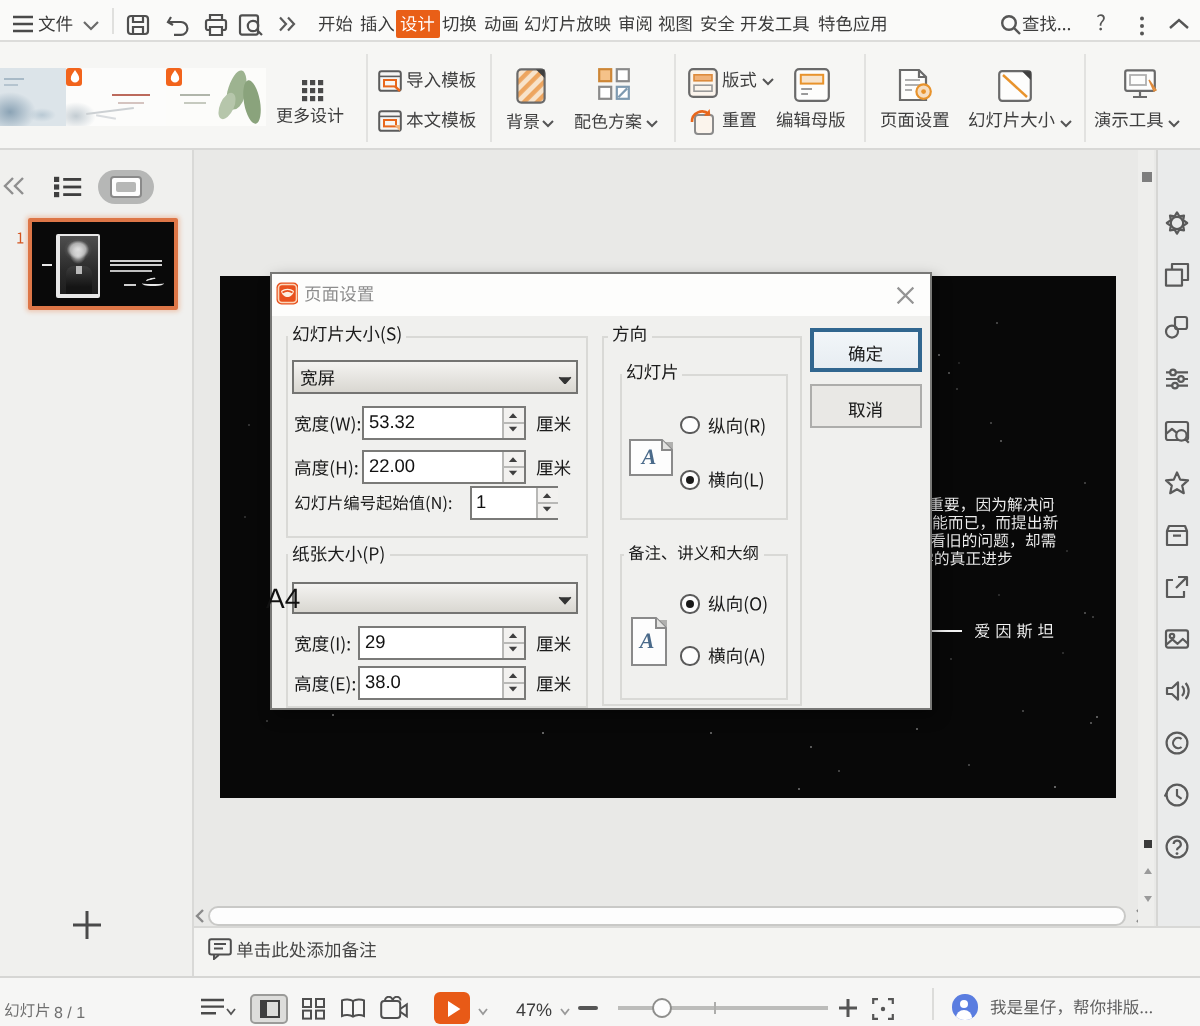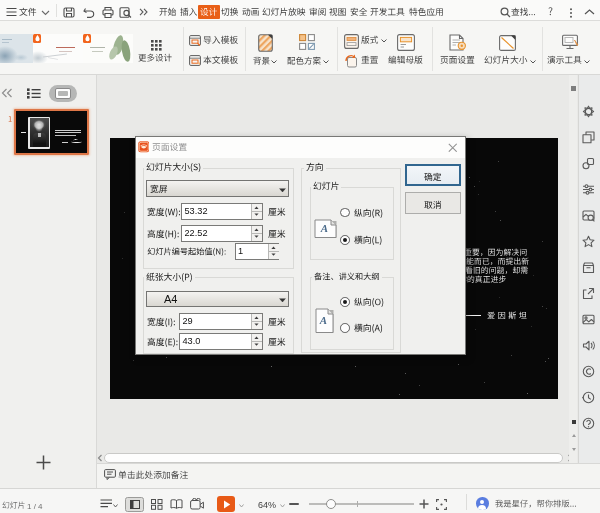--- a/index.html
+++ b/index.html
@@ -503,21 +503,21 @@
     <g transform="translate(0,1160) scale(1,-1)">
       <path d="M221 437H459V329H221ZM536 437H785V329H536ZM221 603H459V497H221ZM536 603H785V497H536ZM709 836C686 785 645 715 609 667H366L407 687C387 729 340 791 299 836L236 806C272 764 311 707 333 667H148V265H459V170H54V100H459V-79H536V100H949V170H536V265H861V667H693C725 709 760 761 790 809ZM1148 301V-23H1775V-80H1852V301H1775V50H1542V378H1937V453H1542V610H1868V685H1542V839H1464V685H1139V610H1464V453H1065V378H1464V50H1227V301ZM2044 13 2058-67C2184-42 2366-9 2536 23L2531 98L2388 72V459H2531V531H2388V840H2312V58L2199 39V637H2125V26ZM2581 840V90C2581-19 2607-47 2699-47C2719-47 2831-47 2852-47C2941-47 2962 9 2971 170C2949 175 2919 189 2899 204C2894 61 2888 25 2846 25C2822 25 2728 25 2709 25C2666 25 2660 35 2660 88V399C2757 446 2860 504 2937 561L2875 622C2823 575 2742 520 2660 475V840ZM3426 612C3407 471 3372 356 3324 262C3283 330 3250 417 3225 528C3234 555 3243 583 3252 612ZM3220 836C3193 640 3131 451 3052 347C3072 337 3099 317 3113 305C3139 340 3163 382 3185 430C3212 334 3245 256 3284 194C3218 95 3134 25 3034-23C3053-34 3083-64 3096-81C3188-34 3267 34 3332 127C3454-17 3615-49 3787-49H3934C3939-27 3952 10 3965 29C3926 28 3822 28 3791 28C3637 28 3486 56 3373 192C3441 314 3488 470 3510 670L3461 684L3446 681H3270C3281 725 3291 771 3299 817ZM3615 838V102H3695V520C3763 441 3836 347 3871 285L3937 326C3892 398 3797 511 3721 594L3695 579V838ZM4407 289C4384 213 4342 126 4280 75L4335 34C4400 92 4441 186 4466 266ZM4643 254C4672 187 4701 99 4709 40L4770 63C4760 120 4732 207 4699 273ZM4766 281C4823 205 4883 100 4907 31L4970 63C4944 132 4884 233 4825 309ZM4533 397V3C4533-9 4529-13 4515-13C4502-13 4459-14 4409-12C4418-33 4427-60 4430-80C4497-80 4541-79 4568-68C4595-57 4603-37 4603 2V397ZM4085 777C4143 748 4213 701 4246 667L4291 728C4256 761 4186 804 4129 831ZM4038 506C4098 480 4170 437 4205 405L4248 466C4212 498 4140 537 4079 561ZM4060-25 4127-67C4171 22 4221 139 4259 239L4199 281C4157 173 4100 49 4060-25ZM4327 783V713H4548C4537 667 4522 622 4503 579H4281V508H4466C4416 427 4347 357 4254 311C4268 297 4290 270 4300 254C4414 313 4494 403 4550 508H4676C4732 408 4826 316 4922 270C4933 288 4956 314 4971 328C4888 363 4807 431 4754 508H4954V579H4584C4601 622 4615 667 4627 713H4920V783ZM5572 716V-65H5644V9H5838V-57H5913V716ZM5644 81V643H5838V81ZM5195 827 5194 650H5053V577H5192C5185 325 5154 103 5028-29C5047-41 5074-64 5086-81C5221 66 5256 306 5265 577H5417C5409 192 5400 55 5379 26C5370 13 5360 9 5345 10C5327 10 5284 10 5237 14C5250-7 5257-39 5259-61C5304-64 5350-65 5378-61C5407-57 5426-48 5444-22C5475 21 5482 167 5490 612C5490 623 5490 650 5490 650H5267L5269 827ZM6685 688C6637 637 6572 593 6498 555C6430 589 6372 630 6329 677L6340 688ZM6369 843C6319 756 6221 656 6076 588C6093 576 6116 551 6128 533C6184 562 6233 595 6276 630C6317 588 6365 551 6420 519C6298 468 6160 433 6030 415C6043 398 6058 365 6064 344C6209 368 6363 411 6499 477C6624 417 6772 378 6926 358C6936 379 6956 410 6973 427C6831 443 6694 473 6578 519C6673 575 6754 644 6808 727L6759 758L6746 754H6399C6418 778 6435 802 6450 827ZM6248 129H6460V18H6248ZM6248 190V291H6460V190ZM6746 129V18H6537V129ZM6746 190H6537V291H6746ZM6170 357V-80H6248V-48H6746V-78H6827V357ZM7094 774C7159 743 7242 695 7284 662L7327 724C7284 755 7200 800 7136 828ZM7042 497C7105 467 7187 420 7227 388L7269 451C7227 482 7144 526 7083 553ZM7071-18 7134-69C7194 24 7263 150 7316 255L7262 305C7204 191 7125 59 7071-18ZM7548 819C7582 767 7617 697 7631 653L7704 682C7689 726 7651 793 7616 844ZM7334 649V578H7597V352H7372V281H7597V23H7302V-49H7962V23H7675V281H7902V352H7675V578H7938V649Z" fill="#454545"></path>
     </g>
   </svg>
 <div class="abs" style="left:0;top:488px;width:600px;height:25px;background:#f6f6f5;border-top:1px solid #d6d6d4"></div>
 <svg style="position:absolute;left:2.0px;top:499.0px;overflow:visible" width="23.4" height="11.5" viewBox="0 0 3000 1480">
     <g transform="translate(0,1160) scale(1,-1)">
       <path d="M476 742V671H850C838 240 823 77 790 41C779 28 767 24 748 24C723 24 662 24 595 30C609 9 618-22 619-44C679-48 741-50 777-46C813-42 835-33 858-2C899 48 912 214 926 701C926 712 926 742 926 742ZM86-1C110 13 149 21 446 75C462 32 474-8 481-39L549-10C530 69 476 194 426 290L363 266C383 227 403 184 421 140L189 102C293 230 397 391 483 556L408 590C390 551 370 511 349 473L160 460C227 558 294 685 345 807L269 837C222 701 141 555 115 518C91 479 72 453 52 448C61 427 74 390 78 374C96 381 126 387 310 403C243 289 177 195 149 162C110 112 83 79 59 72C69 52 82 15 86-1ZM1100 635C1095 556 1080 452 1056 390L1114 366C1140 438 1154 547 1157 628ZM1380 651C1364 589 1332 499 1307 443L1353 422C1382 474 1415 558 1444 626ZM1219 835V515C1219 328 1203 128 1043-25C1060-36 1086-63 1097-80C1184 3 1233 100 1260 201C1304 153 1364 85 1390 49L1440 107C1415 136 1312 244 1276 276C1289 355 1292 436 1292 515V835ZM1444 758V685H1707V30C1707 12 1700 6 1680 5C1658 4 1586 4 1512 7C1524-15 1538-52 1543-74C1638-74 1700-73 1737-60C1773-47 1786-21 1786 30V685H1961V758ZM2180 814V481C2180 304 2166 119 2038-23C2057-36 2084-64 2097-82C2189 19 2230 141 2246 267H2668V-80H2749V344H2254C2257 390 2258 435 2258 481V504H2903V581H2621V839H2542V581H2258V814Z" fill="#6f6f6f"></path>
     </g>
   </svg>
-<div class="abs" style="left:27px;top:501.5px;font-size:8px;color:#6f6f6f;font-family:'Liberation Sans',sans-serif">1 / 4</div>
+<div class="abs" style="left:27px;top:501.5px;font-size:8px;color:#6f6f6f;font-family:'Liberation Sans',sans-serif">8 / 1</div>
 <svg class="abs" style="left:100px;top:499px" width="13" height="9" viewBox="0 0 13 9">
     <g stroke="#4a4a4a" stroke-width="1.2">
       <path d="M0.5 1H12M0.5 4.3H12M0.5 7.6H8"></path>
     </g>
   </svg>
 <svg class="abs" style="left:113px;top:504px" width="5" height="4" viewBox="0 0 5 4">
     <path d="M0.5 0.5L2.5 3L4.5 0.5" stroke="#555" fill="none" stroke-width="0.9"></path>
   </svg>
 <div class="abs" style="left:125px;top:496.5px;width:18.5px;height:15px;background:#dddddb;border:1px solid #9b9b99;border-radius:2.5px"></div>
 <svg class="abs" style="left:129.5px;top:499.5px" width="10" height="9" viewBox="0 0 10 9">
@@ -543,21 +543,21 @@
       <path d="M2.5 2.3a1.9 1.9 0 1 1 3.8 0M6.5 2.3a1.9 1.9 0 1 1 3.8 0"></path>
     </g>
   </svg>
 <div class="abs" style="left:216.5px;top:496px;width:18.5px;height:15.5px;background:#e85a17;border-radius:3px"></div>
 <svg class="abs" style="left:222.5px;top:499.5px" width="8" height="9" viewBox="0 0 8 9">
     <path d="M1 0.5L7.2 4.5L1 8.5z" fill="#fff"></path>
   </svg>
 <svg class="abs" style="left:238.5px;top:504px" width="5" height="4" viewBox="0 0 5 4">
     <path d="M0.5 0.5L2.5 3L4.5 0.5" stroke="#999" fill="none" stroke-width="0.9"></path>
   </svg>
-<div class="abs" style="left:258px;top:499.5px;font-size:9px;color:#3d3d3d;font-family:'Liberation Sans',sans-serif">64%</div>
+<div class="abs" style="left:258px;top:499.5px;font-size:9px;color:#3d3d3d;font-family:'Liberation Sans',sans-serif">47%</div>
 <svg class="abs" style="left:279.5px;top:504px" width="5" height="4" viewBox="0 0 5 4">
     <path d="M0.5 0.5L2.5 3L4.5 0.5" stroke="#999" fill="none" stroke-width="0.9"></path>
   </svg>
 <div class="abs" style="left:288.5px;top:503.2px;width:10px;height:1.7px;background:#555;border-radius:1px"></div>
 <div class="abs" style="left:309px;top:503.3px;width:105px;height:1.3px;background:#bcbcba"></div>
 <div class="abs" style="left:356.5px;top:500.9px;width:1.2px;height:6px;background:#adadab"></div>
 <div class="abs" style="left:325.5px;top:498.8px;width:10px;height:10px;background:#fdfdfd;border:1px solid #8e8e8c;border-radius:50%"></div>
 <svg class="abs" style="left:418.5px;top:499px" width="10" height="10" viewBox="0 0 10 10">
     <path d="M5 0.5V9.5M0.5 5H9.5" stroke="#555" stroke-width="1.5"></path>
   </svg>
@@ -628,21 +628,21 @@
     <g transform="translate(0,1160) scale(1,-1)">
       <path d="M133 783V484C133 331 125 120 36-29C55-37 87-56 101-69C195 88 208 322 208 484V712H944V783ZM285 642V271H543V266H538V186H272V121H538V18H202V-49H957V18H615V121H885V186H615V266H610V271H875V642ZM356 428H543V332H356ZM610 428H802V332H610ZM356 581H543V486H356ZM610 581H802V486H610ZM1813 791C1779 712 1716 604 1667 539L1731 509C1782 572 1845 672 1894 758ZM1116 753C1173 679 1232 580 1253 516L1327 549C1302 614 1242 711 1184 782ZM1459 839V455H1058V380H1400C1313 239 1168 100 1035 29C1053 13 1077-15 1091-34C1223 47 1366 190 1459 343V-80H1538V346C1634 198 1779 54 1911-25C1924-5 1949 25 1968 39C1835 108 1688 244 1598 380H1941V455H1538V839Z" fill="#1c1c1c"></path>
     </g>
   </svg>
 <svg style="position:absolute;left:146.5px;top:226.8px;overflow:visible" width="32.4" height="13.0" viewBox="0 0 3682 1480">
     <g transform="translate(0,1160) scale(1,-1)">
       <path d="M286 559H719V468H286ZM211 614V413H797V614ZM441 826 470 736H59V670H937V736H553C542 768 527 810 513 843ZM96 357V-79H168V294H830V-1C830-12 825-16 813-16C801-16 754-17 711-15C720-31 731-54 735-72C799-72 842-72 869-63C896-53 905-37 905 0V357ZM281 235V-21H352V29H706V235ZM352 179H638V85H352ZM1386 644V557H1225V495H1386V329H1775V495H1937V557H1775V644H1701V557H1458V644ZM1701 495V389H1458V495ZM1757 203C1713 151 1651 110 1579 78C1508 111 1450 153 1408 203ZM1239 265V203H1369L1335 189C1376 133 1431 86 1497 47C1403 17 1298-1 1192-10C1203-27 1217-56 1222-74C1347-60 1469-35 1576 7C1675-37 1792-65 1918-80C1927-61 1946-31 1962-15C1852-5 1749 15 1660 46C1748 93 1821 157 1867 243L1820 268L1807 265ZM1473 827C1487 801 1502 769 1513 741H1126V468C1126 319 1119 105 1037-46C1056-52 1089-68 1104-80C1188 78 1201 309 1201 469V670H1948V741H1598C1586 773 1566 813 1548 845ZM2239-196 2295-171C2209-29 2168 141 2168 311C2168 480 2209 649 2295 792L2239 818C2147 668 2092 507 2092 311C2092 114 2147-47 2239-196ZM2439 0H2531V346H2873V0H2966V733H2873V426H2531V733H2439ZM3165-196C3257-47 3312 114 3312 311C3312 507 3257 668 3165 818L3108 792C3194 649 3237 480 3237 311C3237 141 3194-29 3108-171ZM3543 390C3579 390 3609 418 3609 460C3609 501 3579 530 3543 530C3506 530 3477 501 3477 460C3477 418 3506 390 3543 390ZM3543-13C3579-13 3609 15 3609 56C3609 98 3579 126 3543 126C3506 126 3477 98 3477 56C3477 15 3506-13 3543-13Z" fill="#1c1c1c"></path>
     </g>
   </svg>
 <div class="abs" style="left:181px;top:225px;width:81.5px;height:16.5px;background:#fff;border:1px solid #7a7a78"></div>
-<div class="abs" style="left:184.5px;top:228.2px;font-size:9.2px;color:#111;font-family:'Liberation Sans',sans-serif;line-height:10px">22.52</div>
+<div class="abs" style="left:184.5px;top:228.2px;font-size:9.2px;color:#111;font-family:'Liberation Sans',sans-serif;line-height:10px">22.00</div>
 <div class="abs" style="left:251.0px;top:225.5px;width:11px;height:15.5px;background:#f2f1ef;border-left:1px solid #b8b8b6"></div>
 <div class="abs" style="left:251.0px;top:233px;width:11px;height:1px;background:#b8b8b6"></div>
 <svg class="abs" style="left:254.0px;top:228.4px" width="5" height="3.4" viewBox="0 0 5 3.4">
     <path d="M0.4 3L2.5 0.6L4.6 3z" fill="#3f3f3f"></path>
   </svg>
 <svg class="abs" style="left:254.0px;top:234.6px" width="5" height="3.4" viewBox="0 0 5 3.4">
     <path d="M0.4 0.4L2.5 2.8L4.6 0.4z" fill="#3f3f3f"></path>
   </svg>
 <svg style="position:absolute;left:267.5px;top:226.8px;overflow:visible" width="17.6" height="13.0" viewBox="0 0 2000 1480">
     <g transform="translate(0,1160) scale(1,-1)">
@@ -665,21 +665,21 @@
     <path d="M0.4 0.4L2.5 2.8L4.6 0.4z" fill="#3f3f3f"></path>
   </svg>
 <div class="abs" style="left:142.5px;top:276.5px;width:151px;height:77px;border:1px solid #d9d9d6"></div>
 <div class="abs" style="left:144px;top:272.0px;width:51px;height:10px;background:#f0f0ee"></div>
 <svg style="position:absolute;left:146.0px;top:269.8px;overflow:visible" width="46.7" height="13.0" viewBox="0 0 5309 1480">
     <g transform="translate(0,1160) scale(1,-1)">
       <path d="M45 53 59-20C154 4 280 35 401 65L394 130C265 100 133 71 45 53ZM64 423C79 430 103 436 234 454C188 387 145 334 126 314C94 278 70 254 48 250C55 232 66 202 71 186V182L72 183C94 195 132 205 402 260C401 275 400 303 402 323L179 282C258 370 335 478 401 586L340 624C322 589 301 554 279 520L141 506C203 592 264 702 310 809L241 841C198 720 122 589 99 555C76 521 58 497 40 493C49 474 60 438 64 423ZM439-82C458-68 488-54 694 16C690 32 686 61 685 81L513 28V382H696C717 115 766-71 868-71C931-71 955-27 965 124C947 131 921 146 905 161C902 51 893 2 875 2C823 2 785 151 767 382H938V452H762C757 537 755 632 756 732C817 744 874 757 923 772L869 833C768 800 593 769 442 748V48C442 7 421-13 406-22C417-36 433-66 439-82ZM691 452H513V694C568 701 626 709 682 719C683 625 686 535 691 452ZM1846 795C1790 692 1697 595 1598 533C1615 522 1644 496 1656 483C1756 552 1856 660 1919 774ZM1117 577C1112 480 1100 352 1088 273H1288C1278 93 1266 21 1248 3C1239-6 1229-8 1212-8C1194-8 1145-7 1094-3C1106-22 1115-50 1116-70C1167-73 1217-73 1243-71C1274-68 1293-62 1311-42C1340-12 1352 75 1364 310C1365 320 1366 341 1366 341H1166C1172 391 1177 450 1182 506H1360V802H1093V732H1288V577ZM1474-85C1490-71 1518-59 1717 25C1715 41 1713 73 1713 95L1562 38V380H1660C1706 186 1791 22 1920-66C1932-46 1955-20 1972-5C1854 66 1772 212 1730 380H1958V452H1562V820H1488V452H1376V380H1488V47C1488 7 1460-12 1442-21C1454-36 1469-67 1474-85ZM2461 839C2460 760 2461 659 2446 553H2062V476H2433C2393 286 2293 92 2043-16C2064-32 2088-59 2100-78C2344 34 2452 226 2501 419C2579 191 2708 14 2902-78C2915-56 2939-25 2958-8C2764 73 2633 255 2563 476H2942V553H2526C2540 658 2541 758 2542 839ZM3464 826V24C3464 4 3456-2 3436-3C3415-4 3343-5 3270-2C3282-23 3296-59 3301-80C3395-81 3457-79 3494-66C3530-54 3545-31 3545 24V826ZM3705 571C3791 427 3872 240 3895 121L3976 154C3950 274 3865 458 3777 598ZM3202 591C3177 457 3121 284 3032 178C3053 169 3086 151 3103 138C3194 249 3253 430 3286 577ZM4239-196 4295-171C4209-29 4168 141 4168 311C4168 480 4209 649 4295 792L4239 818C4147 668 4092 507 4092 311C4092 114 4147-47 4239-196ZM4439 0H4531V292H4652C4813 292 4922 363 4922 518C4922 678 4812 733 4648 733H4439ZM4531 367V658H4636C4765 658 4830 625 4830 518C4830 413 4769 367 4640 367ZM5070-196C5162-47 5217 114 5217 311C5217 507 5162 668 5070 818L5013 792C5099 649 5142 480 5142 311C5142 141 5099-29 5013-171Z" fill="#1c1c1c"></path>
     </g>
   </svg>
 <div class="abs" style="left:145.5px;top:290.5px;width:143.5px;height:16.5px;background:linear-gradient(#f4f3f1,#d9d7d1);border:1px solid #747472"></div>
-<div class="abs" style="left:164px;top:293.7px;font-size:11px;color:#111;font-family:'Liberation Sans',sans-serif;line-height:10px">A4</div>
+<div class="abs" style="left:133px;top:293.7px;font-size:14px;color:#111;font-family:'Liberation Sans',sans-serif;line-height:10px">A4</div>
 <svg class="abs" style="left:278.5px;top:298px" width="7" height="4.5" viewBox="0 0 7 4.5">
     <path d="M0.6 0.6L3.5 3.9L6.4 0.6" fill="#333" stroke="#333" stroke-width="0.7"></path>
   </svg>
 <svg style="position:absolute;left:146.5px;top:314.8px;overflow:visible" width="28.6" height="13.0" viewBox="0 0 3247 1480">
     <g transform="translate(0,1160) scale(1,-1)">
       <path d="M523 190V29C523-47 550-68 652-68C674-68 814-68 837-68C929-68 952-32 961 120C941 125 910 136 893 149C888 17 881-1 832-1C800-1 682-1 658-1C607-1 598 3 598 30V190ZM441 316V237C441 156 413 45 42-32C60-48 83-77 92-95C477-5 521 130 521 235V316ZM201 417V101H276V352H719V107H797V417ZM432 828C445 804 458 776 470 751H76V568H146V686H853V568H926V751H561C549 781 528 821 510 850ZM597 650V585H404V651H327V585H174V524H327V452H404V524H597V451H672V524H828V585H672V650ZM1386 644V557H1225V495H1386V329H1775V495H1937V557H1775V644H1701V557H1458V644ZM1701 495V389H1458V495ZM1757 203C1713 151 1651 110 1579 78C1508 111 1450 153 1408 203ZM1239 265V203H1369L1335 189C1376 133 1431 86 1497 47C1403 17 1298-1 1192-10C1203-27 1217-56 1222-74C1347-60 1469-35 1576 7C1675-37 1792-65 1918-80C1927-61 1946-31 1962-15C1852-5 1749 15 1660 46C1748 93 1821 157 1867 243L1820 268L1807 265ZM1473 827C1487 801 1502 769 1513 741H1126V468C1126 319 1119 105 1037-46C1056-52 1089-68 1104-80C1188 78 1201 309 1201 469V670H1948V741H1598C1586 773 1566 813 1548 845ZM2239-196 2295-171C2209-29 2168 141 2168 311C2168 480 2209 649 2295 792L2239 818C2147 668 2092 507 2092 311C2092 114 2147-47 2239-196ZM2439 0H2531V733H2439ZM2730-196C2822-47 2877 114 2877 311C2877 507 2822 668 2730 818L2673 792C2759 649 2802 480 2802 311C2802 141 2759-29 2673-171ZM3108 390C3144 390 3174 418 3174 460C3174 501 3144 530 3108 530C3071 530 3042 501 3042 460C3042 418 3071 390 3108 390ZM3108-13C3144-13 3174 15 3174 56C3174 98 3144 126 3108 126C3071 126 3042 98 3042 56C3042 15 3071-13 3108-13Z" fill="#1c1c1c"></path>
     </g>
   </svg>
 <div class="abs" style="left:179px;top:313px;width:83.5px;height:16.5px;background:#fff;border:1px solid #7a7a78"></div>
 <div class="abs" style="left:182.5px;top:316.2px;font-size:9.2px;color:#111;font-family:'Liberation Sans',sans-serif;line-height:10px">29</div>
@@ -695,21 +695,21 @@
     <g transform="translate(0,1160) scale(1,-1)">
       <path d="M133 783V484C133 331 125 120 36-29C55-37 87-56 101-69C195 88 208 322 208 484V712H944V783ZM285 642V271H543V266H538V186H272V121H538V18H202V-49H957V18H615V121H885V186H615V266H610V271H875V642ZM356 428H543V332H356ZM610 428H802V332H610ZM356 581H543V486H356ZM610 581H802V486H610ZM1813 791C1779 712 1716 604 1667 539L1731 509C1782 572 1845 672 1894 758ZM1116 753C1173 679 1232 580 1253 516L1327 549C1302 614 1242 711 1184 782ZM1459 839V455H1058V380H1400C1313 239 1168 100 1035 29C1053 13 1077-15 1091-34C1223 47 1366 190 1459 343V-80H1538V346C1634 198 1779 54 1911-25C1924-5 1949 25 1968 39C1835 108 1688 244 1598 380H1941V455H1538V839Z" fill="#1c1c1c"></path>
     </g>
   </svg>
 <svg style="position:absolute;left:146.5px;top:334.8px;overflow:visible" width="31.2" height="13.0" viewBox="0 0 3543 1480">
     <g transform="translate(0,1160) scale(1,-1)">
       <path d="M286 559H719V468H286ZM211 614V413H797V614ZM441 826 470 736H59V670H937V736H553C542 768 527 810 513 843ZM96 357V-79H168V294H830V-1C830-12 825-16 813-16C801-16 754-17 711-15C720-31 731-54 735-72C799-72 842-72 869-63C896-53 905-37 905 0V357ZM281 235V-21H352V29H706V235ZM352 179H638V85H352ZM1386 644V557H1225V495H1386V329H1775V495H1937V557H1775V644H1701V557H1458V644ZM1701 495V389H1458V495ZM1757 203C1713 151 1651 110 1579 78C1508 111 1450 153 1408 203ZM1239 265V203H1369L1335 189C1376 133 1431 86 1497 47C1403 17 1298-1 1192-10C1203-27 1217-56 1222-74C1347-60 1469-35 1576 7C1675-37 1792-65 1918-80C1927-61 1946-31 1962-15C1852-5 1749 15 1660 46C1748 93 1821 157 1867 243L1820 268L1807 265ZM1473 827C1487 801 1502 769 1513 741H1126V468C1126 319 1119 105 1037-46C1056-52 1089-68 1104-80C1188 78 1201 309 1201 469V670H1948V741H1598C1586 773 1566 813 1548 845ZM2239-196 2295-171C2209-29 2168 141 2168 311C2168 480 2209 649 2295 792L2239 818C2147 668 2092 507 2092 311C2092 114 2147-47 2239-196ZM2439 0H2872V79H2531V346H2809V425H2531V655H2861V733H2439ZM3026-196C3118-47 3173 114 3173 311C3173 507 3118 668 3026 818L2969 792C3055 649 3098 480 3098 311C3098 141 3055-29 2969-171ZM3404 390C3440 390 3470 418 3470 460C3470 501 3440 530 3404 530C3367 530 3338 501 3338 460C3338 418 3367 390 3404 390ZM3404-13C3440-13 3470 15 3470 56C3470 98 3440 126 3404 126C3367 126 3338 98 3338 56C3338 15 3367-13 3404-13Z" fill="#1c1c1c"></path>
     </g>
   </svg>
 <div class="abs" style="left:179px;top:333px;width:83.5px;height:16.5px;background:#fff;border:1px solid #7a7a78"></div>
-<div class="abs" style="left:182.5px;top:336.2px;font-size:9.2px;color:#111;font-family:'Liberation Sans',sans-serif;line-height:10px">43.0</div>
+<div class="abs" style="left:182.5px;top:336.2px;font-size:9.2px;color:#111;font-family:'Liberation Sans',sans-serif;line-height:10px">38.0</div>
 <div class="abs" style="left:251.0px;top:333.5px;width:11px;height:15.5px;background:#f2f1ef;border-left:1px solid #b8b8b6"></div>
 <div class="abs" style="left:251.0px;top:341px;width:11px;height:1px;background:#b8b8b6"></div>
 <svg class="abs" style="left:254.0px;top:336.4px" width="5" height="3.4" viewBox="0 0 5 3.4">
     <path d="M0.4 3L2.5 0.6L4.6 3z" fill="#3f3f3f"></path>
   </svg>
 <svg class="abs" style="left:254.0px;top:342.6px" width="5" height="3.4" viewBox="0 0 5 3.4">
     <path d="M0.4 0.4L2.5 2.8L4.6 0.4z" fill="#3f3f3f"></path>
   </svg>
 <svg style="position:absolute;left:267.5px;top:334.8px;overflow:visible" width="17.6" height="13.0" viewBox="0 0 2000 1480">
     <g transform="translate(0,1160) scale(1,-1)">

